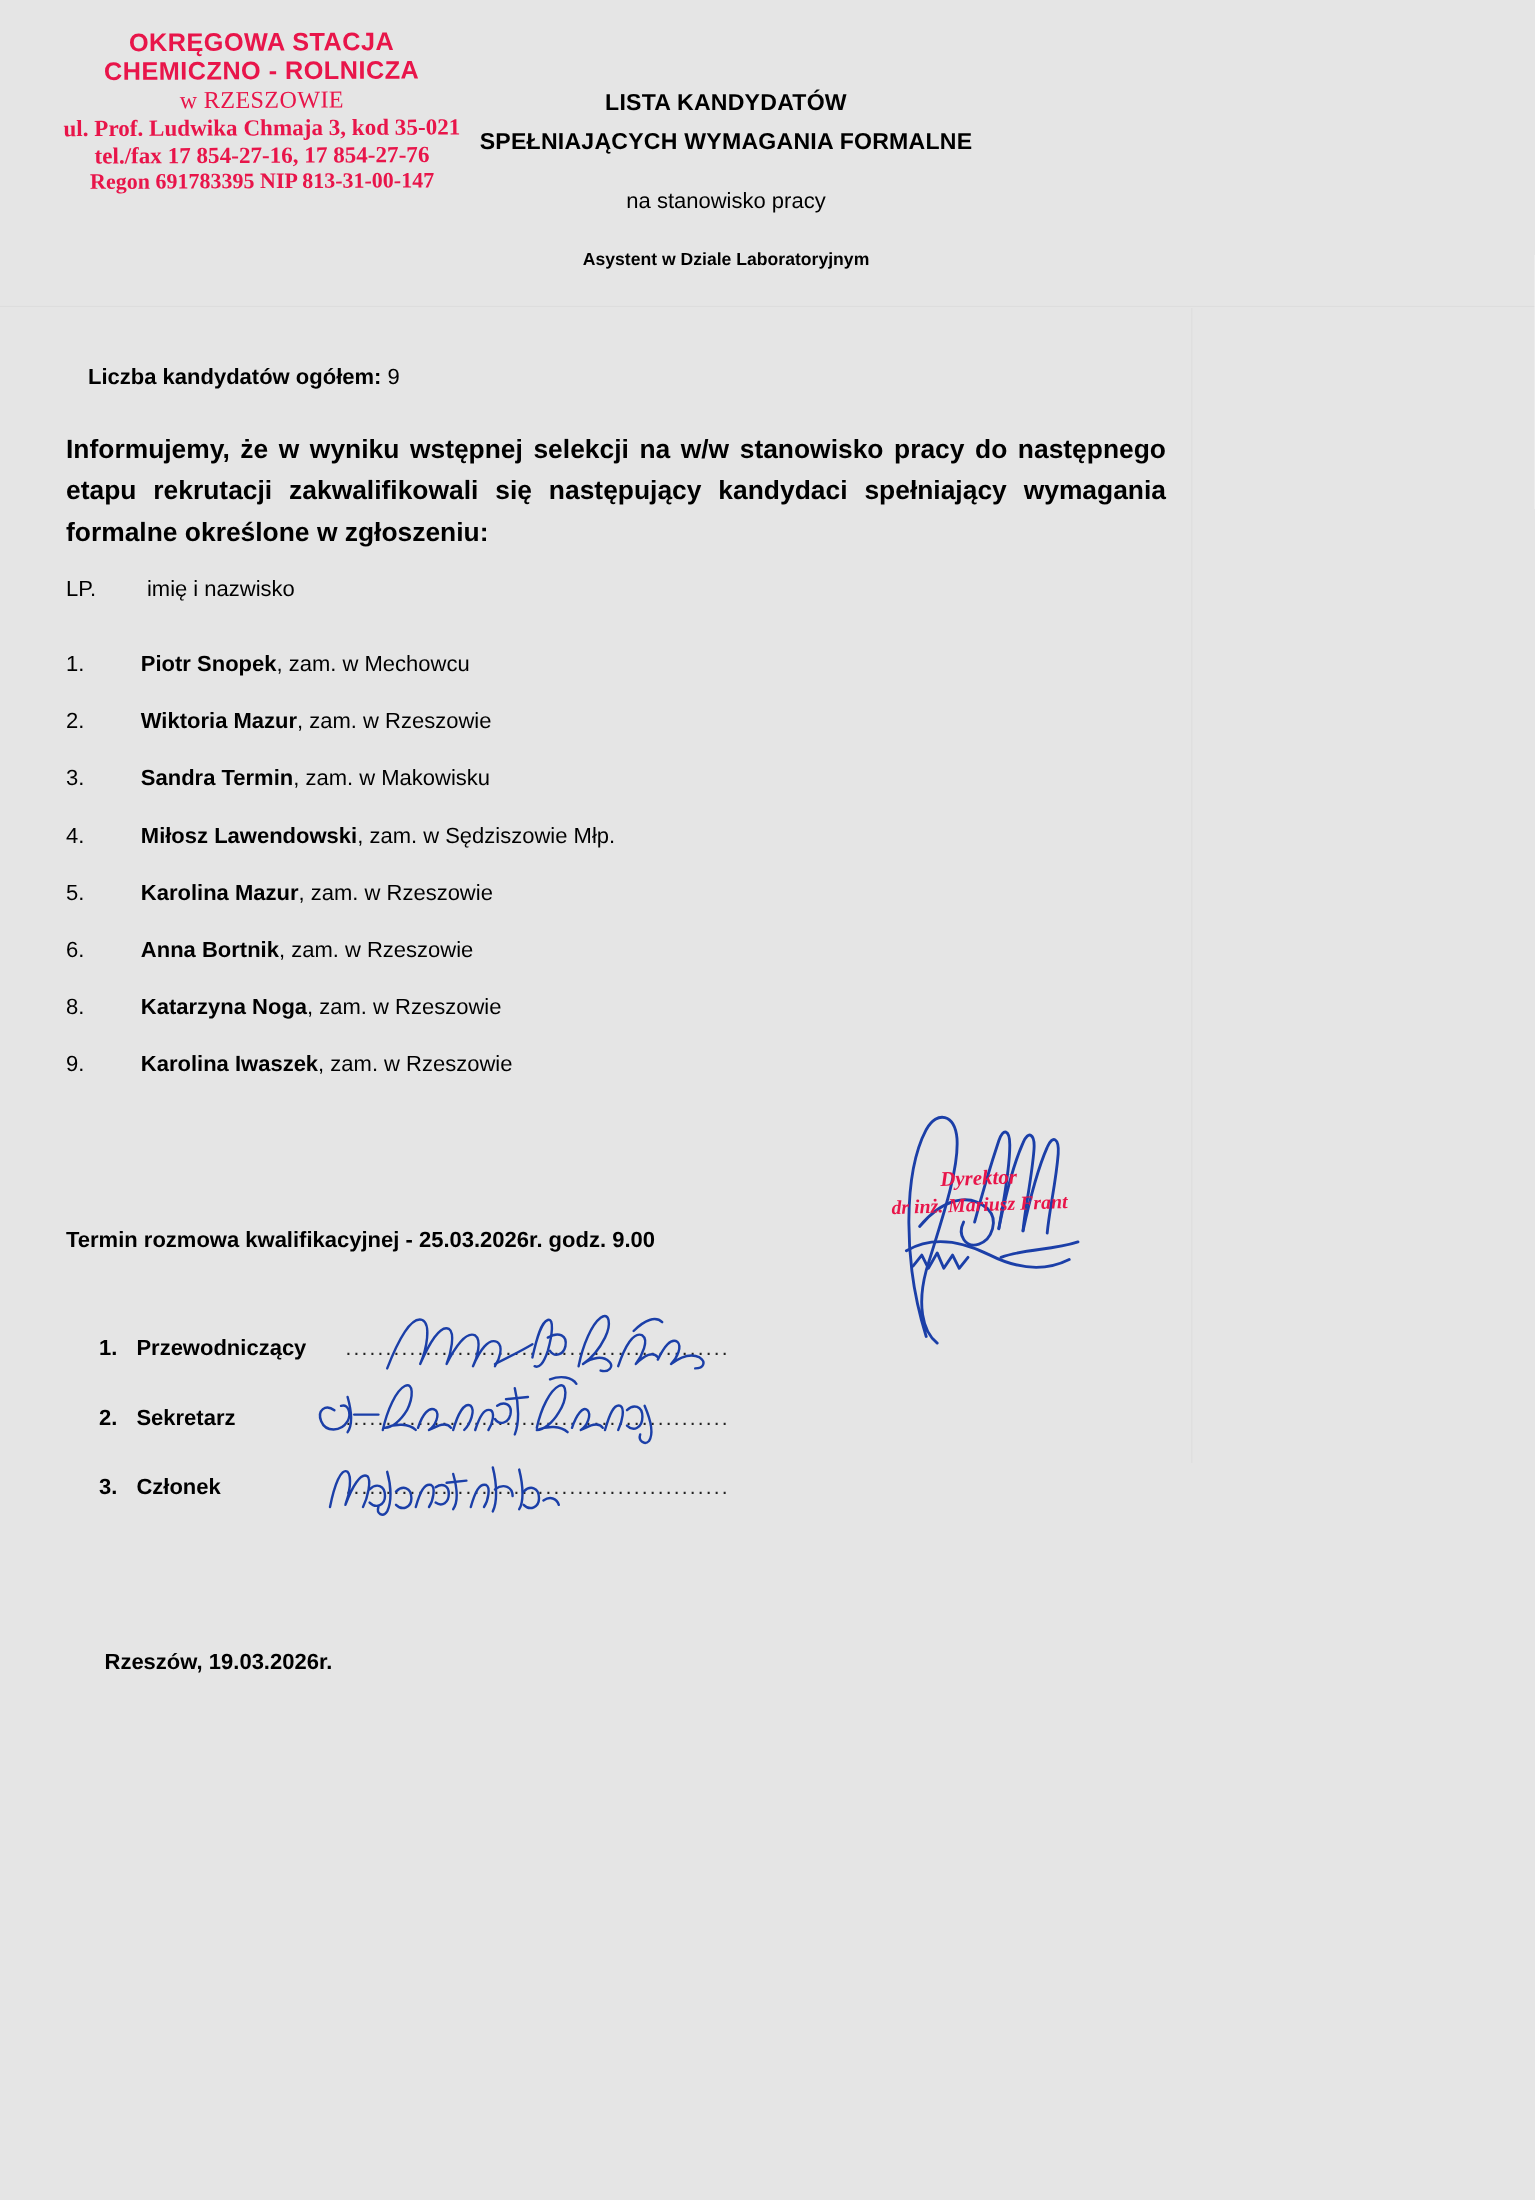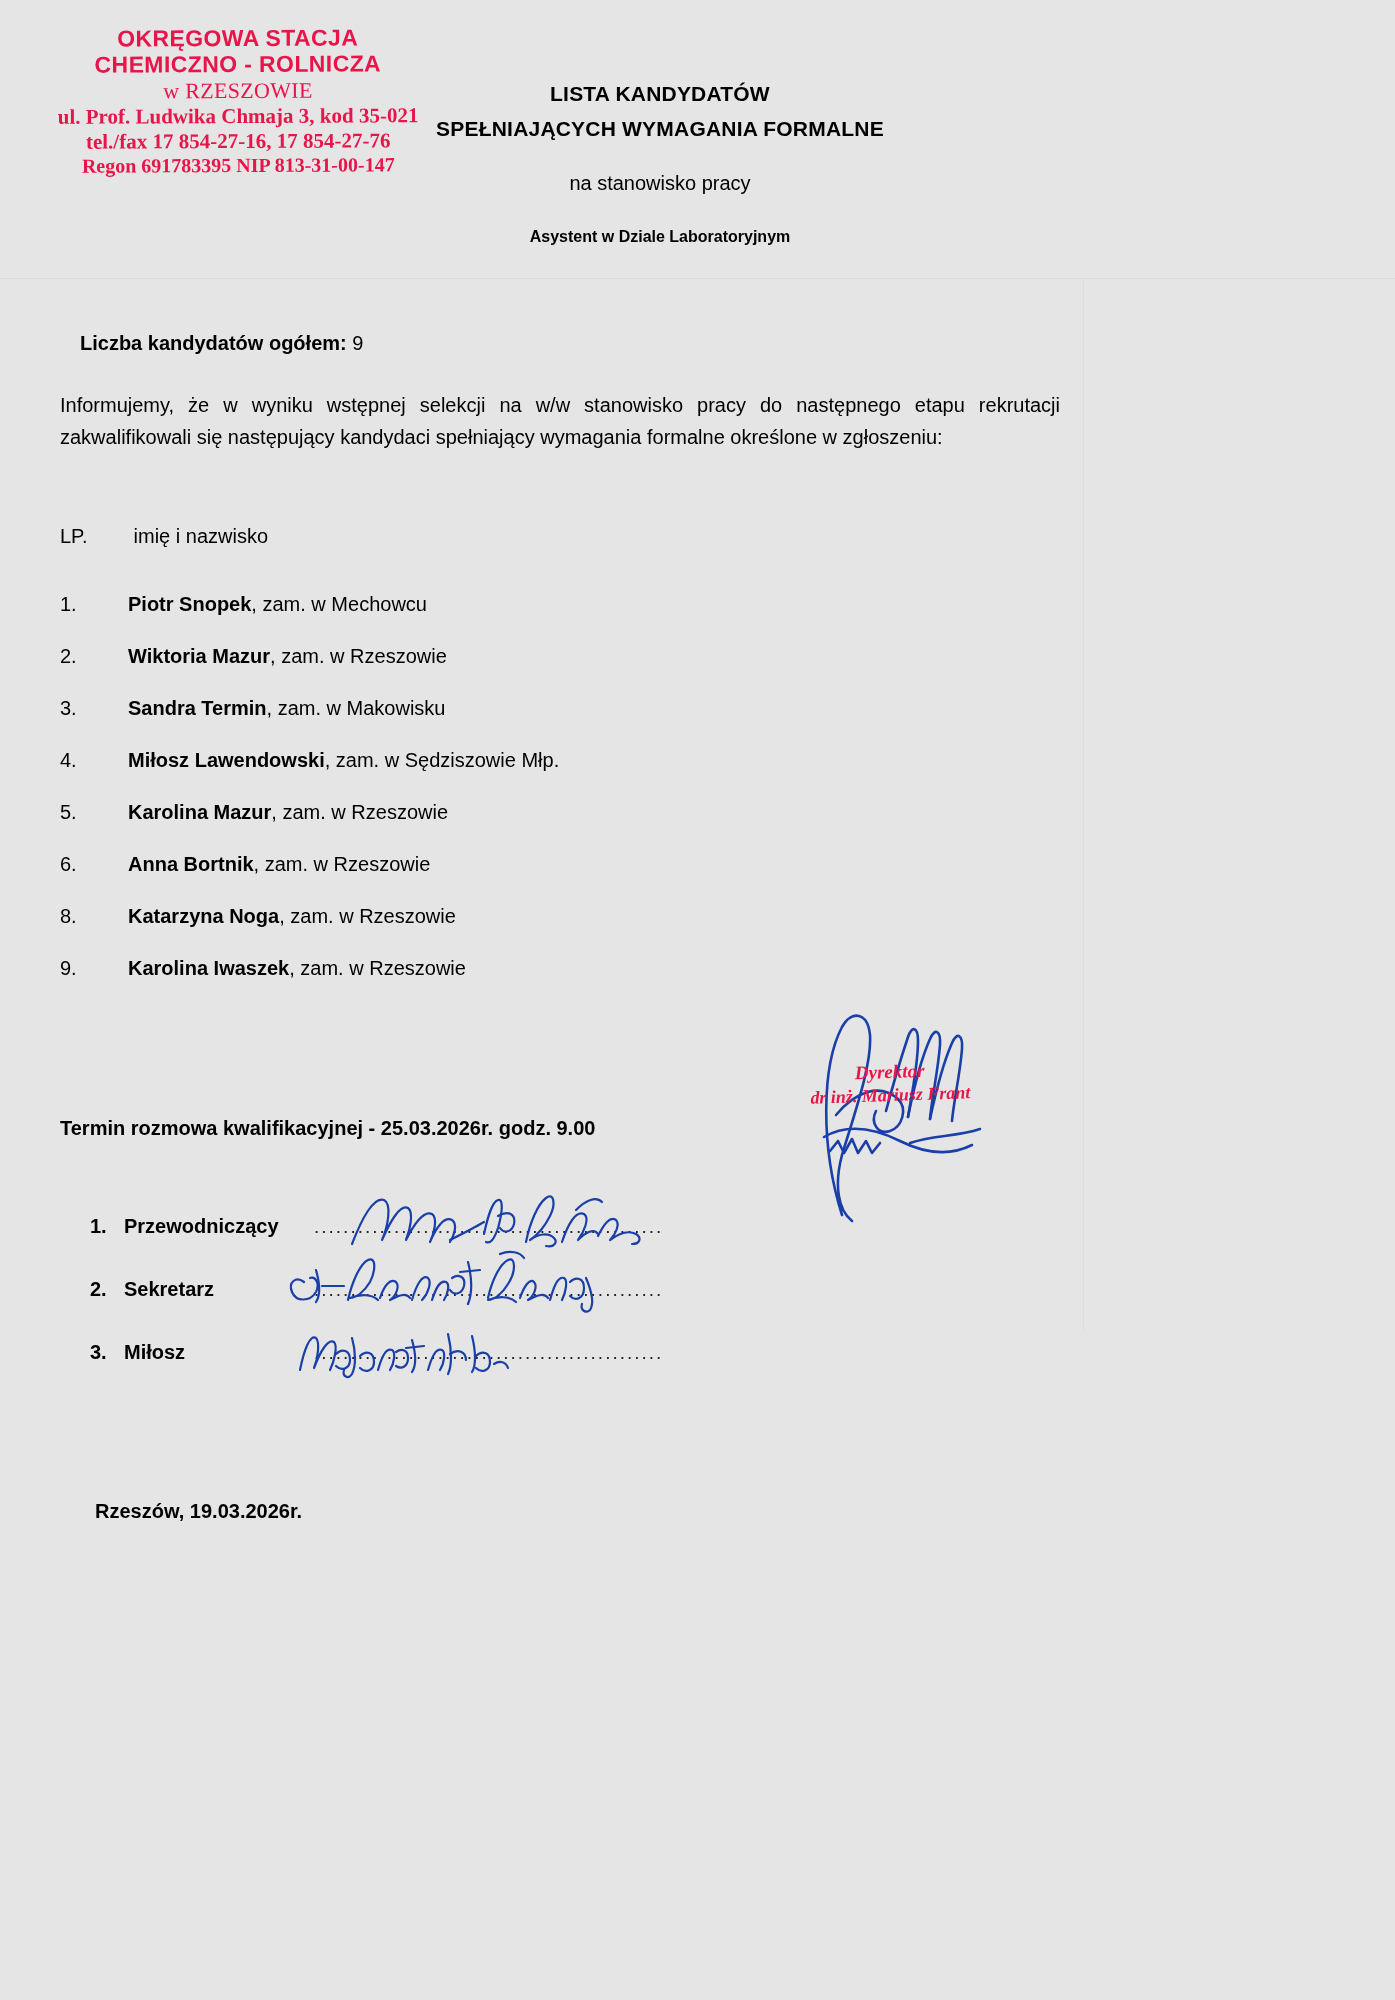--- a/index.html
+++ b/index.html
@@ -103,22 +103,22 @@
     top: 332px;
     font-size: 20px;
   }
   .count-line b { font-weight: bold; }
 
   .intro {
     position: absolute;
     left: 60px;
     top: 390px;
     width: 1000px;
-    font-size: 20px;
-    font-weight: normal;
+    font-size: 24px;
+    font-weight: bold;
     line-height: 1.58;
     text-align: justify;
   }
 
   
   .list-head {
     position: absolute;
     left: 60px;
     top: 525px;
     width: 700px;
@@ -293,21 +293,21 @@
   </div>
 
   <div class="committee">
     <div class="comm-row">
       <span class="cnum">1.</span><span class="clbl">Przewodniczący</span><span class="dots">................................................</span>
     </div>
     <div class="comm-row">
       <span class="cnum">2.</span><span class="clbl">Sekretarz</span><span class="dots">................................................</span>
     </div>
     <div class="comm-row">
-      <span class="cnum">3.</span><span class="clbl">Miłosz</span><span class="dots">................................................</span>
+      <span class="cnum">3.</span><span class="clbl">Członek</span><span class="dots">................................................</span>
     </div>
   </div>
 
   <div class="ink" style="left:340px; top:1188px;">
     <svg width="320" height="70" viewBox="0 0 320 70" fill="none" stroke="#1b3fa8" stroke-width="2.2" stroke-linecap="round" stroke-linejoin="round">
       <path d="M12 56 C 22 30, 34 8, 44 12 C 52 16, 48 38, 42 52 C 50 34, 60 16, 68 20 C 74 24, 70 42, 66 52 C 74 36, 84 22, 92 26 C 98 30, 94 46, 90 54 C 96 40, 104 28, 112 32 C 118 36, 114 48, 110 54"></path>
       <path d="M110 52 C 122 46, 134 40, 144 34"></path>
       <path d="M144 46 C 148 28, 152 14, 158 12 C 164 10, 162 26, 158 40 C 154 52, 150 56, 146 54"></path>
       <path d="M158 28 C 168 22, 176 26, 174 36 C 172 44, 164 46, 160 40"></path>
       <path d="M186 54 C 190 34, 198 16, 206 10 C 214 4, 216 16, 210 28 C 204 40, 196 48, 190 52 C 198 46, 208 44, 214 50 C 218 54, 214 60, 206 58"></path>

